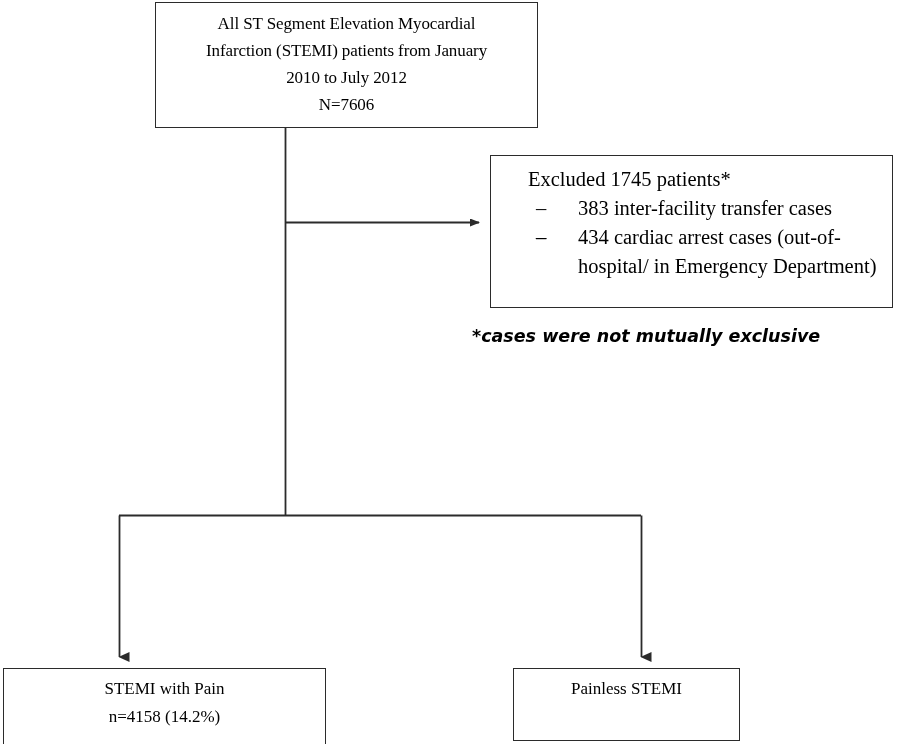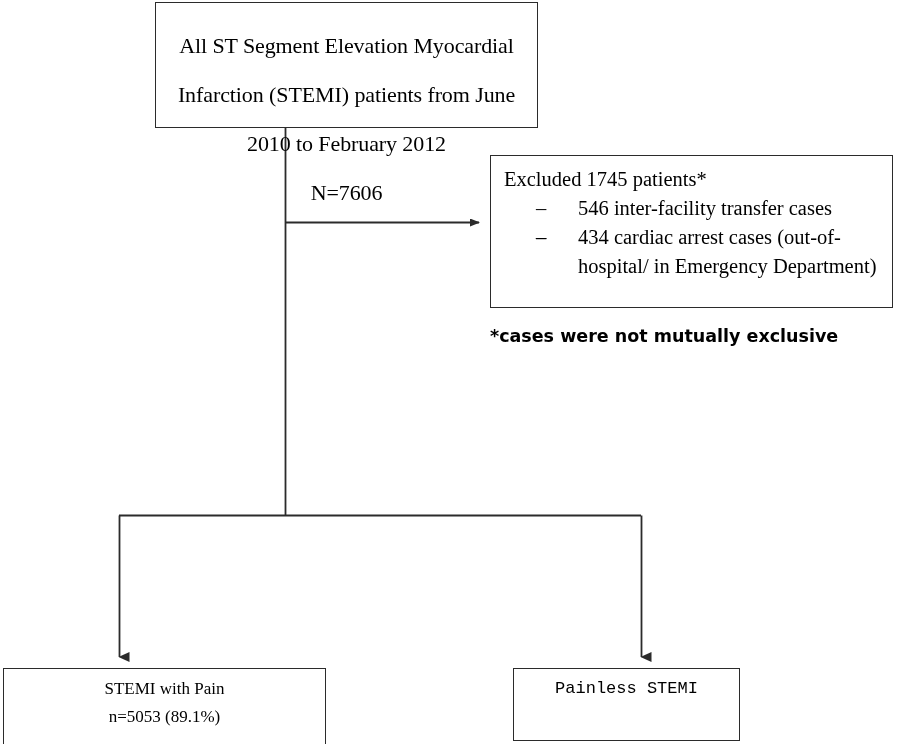--- a/index.html
+++ b/index.html
@@ -36,40 +36,40 @@
   
   #box-cohort {
     left: 155px;
     top: 2px;
     width: 383px;
     height: 126px;
     padding-top: 7px;
   }
   #box-cohort .line {
     text-align: center;
-    font-size: 22px;
+    font-size: 17px;
     line-height: 27px;
     letter-spacing: -0.1px;
     white-space: nowrap;
-    margin-top: 22px;
   }
 
   
   #box-excluded {
     left: 490px;
     top: 155px;
     width: 403px;
     height: 153px;
     padding: 9px 10px 0 13px;
   }
   #box-excluded .excl-title {
     font-size: 20.5px;
     line-height: 29px;
     text-align: left;
     white-space: nowrap;
+    margin-left: 24px;
   }
   #box-excluded .excl-list {
     list-style: none;
     margin: 0;
     padding: 0 0 0 32px;
   }
   #box-excluded .excl-item {
     position: relative;
     font-size: 20.5px;
     line-height: 29px;
@@ -80,44 +80,44 @@
     position: absolute;
     left: 0;
     top: 0;
     font-size: 20.5px;
     line-height: 29px;
   }
 
   
   #footnote {
     position: absolute;
-    left: 490px;
+    left: 472px;
     top: 324px;
     font-family: "DejaVu Sans", "Liberation Sans", sans-serif;
+    font-style: italic;
     font-weight: 600;
     font-size: 17.5px;
     line-height: 24px;
     white-space: nowrap;
   }
 
   
   #box-with-pain {
     left: 3px;
     top: 668px;
     width: 323px;
     height: 80px;
     padding-top: 6px;
   }
   #box-painless {
     left: 513px;
     top: 668px;
     width: 227px;
     height: 73px;
     padding-top: 6px;
-    font-family: Liberation Mono, monospace;
   }
   .outcome-line {
     text-align: center;
     font-size: 17px;
     line-height: 28px;
     white-space: nowrap;
   }
 </style>
 </head>
 <body>
@@ -140,46 +140,46 @@
 
     <line x1="119" y1="515.5" x2="641" y2="515.5" stroke="#2b2b2b" stroke-width="1.8"></line>
 
     <line x1="119.5" y1="515.5" x2="119.5" y2="657" stroke="#2b2b2b" stroke-width="1.8" marker-end="url(#arrow-down)"></line>
 
     <line x1="641.5" y1="515.5" x2="641.5" y2="657" stroke="#2b2b2b" stroke-width="1.8" marker-end="url(#arrow-down)"></line>
   </svg>
 
   <div class="node-box" id="box-cohort">
     <div class="line">All ST Segment Elevation Myocardial</div>
-    <div class="line">Infarction (STEMI) patients from June</div>
-    <div class="line">2010 to February 2012</div>
+    <div class="line">Infarction (STEMI) patients from January</div>
+    <div class="line">2010 to July 2012</div>
     <div class="line">N=7606</div>
   </div>
 
   <div class="node-box" id="box-excluded">
     <div class="excl-title">Excluded 1745 patients*</div>
     <ul class="excl-list">
       <li class="excl-item">
         <span class="excl-dash">–</span>
-        <span>546 inter-facility transfer cases</span>
+        <span>383 inter-facility transfer cases</span>
       </li>
       <li class="excl-item">
         <span class="excl-dash">–</span>
       </li>
       <li class="excl-item">
         <span class="excl-dash">–</span>
         <span>434 cardiac arrest cases (out-of-hospital/ in Emergency Department)</span>
       </li>
     </ul>
   </div>
 
   <div id="footnote">*cases were not mutually exclusive</div>
 
   <div class="node-box" id="box-with-pain">
     <div class="outcome-line">STEMI with Pain</div>
-    <div class="outcome-line">n=5053 (89.1%)</div>
+    <div class="outcome-line">n=4158 (14.2%)</div>
   </div>
 
   <div class="node-box" id="box-painless">
     <div class="outcome-line">Painless STEMI</div>
   </div>
 
 </div>
 
 </body></html>

